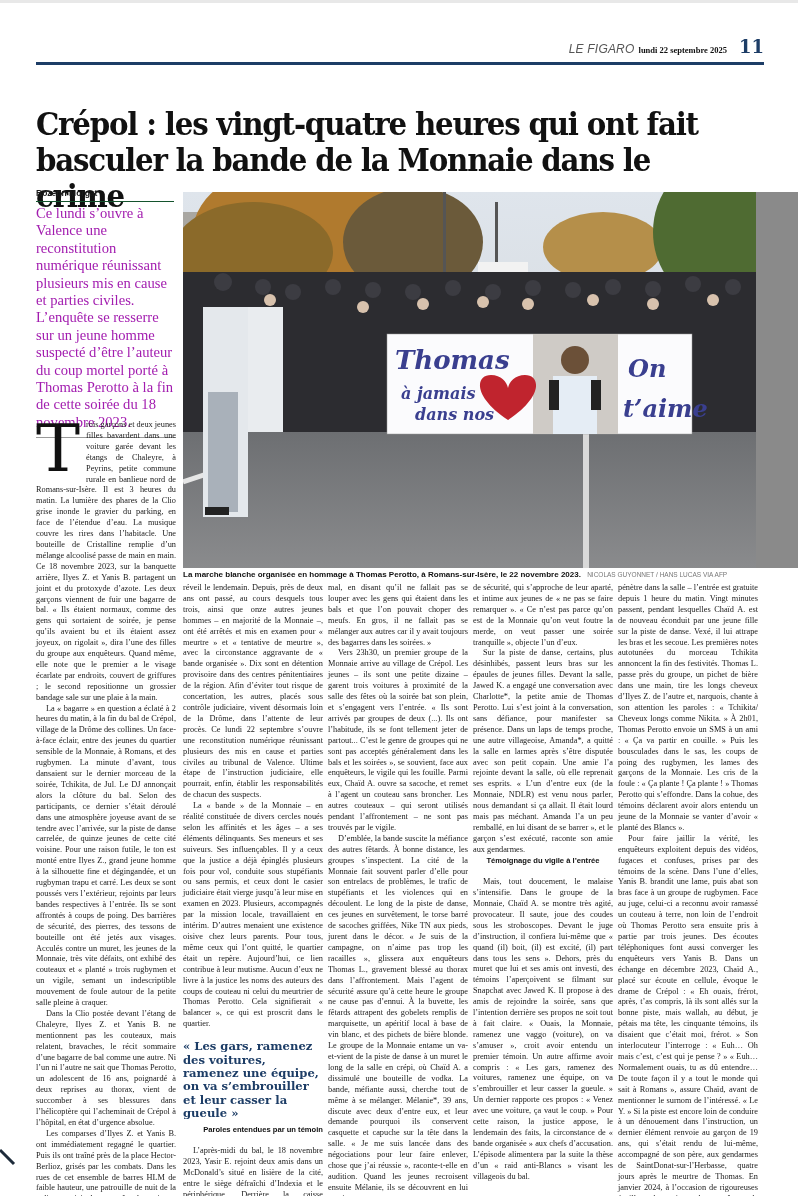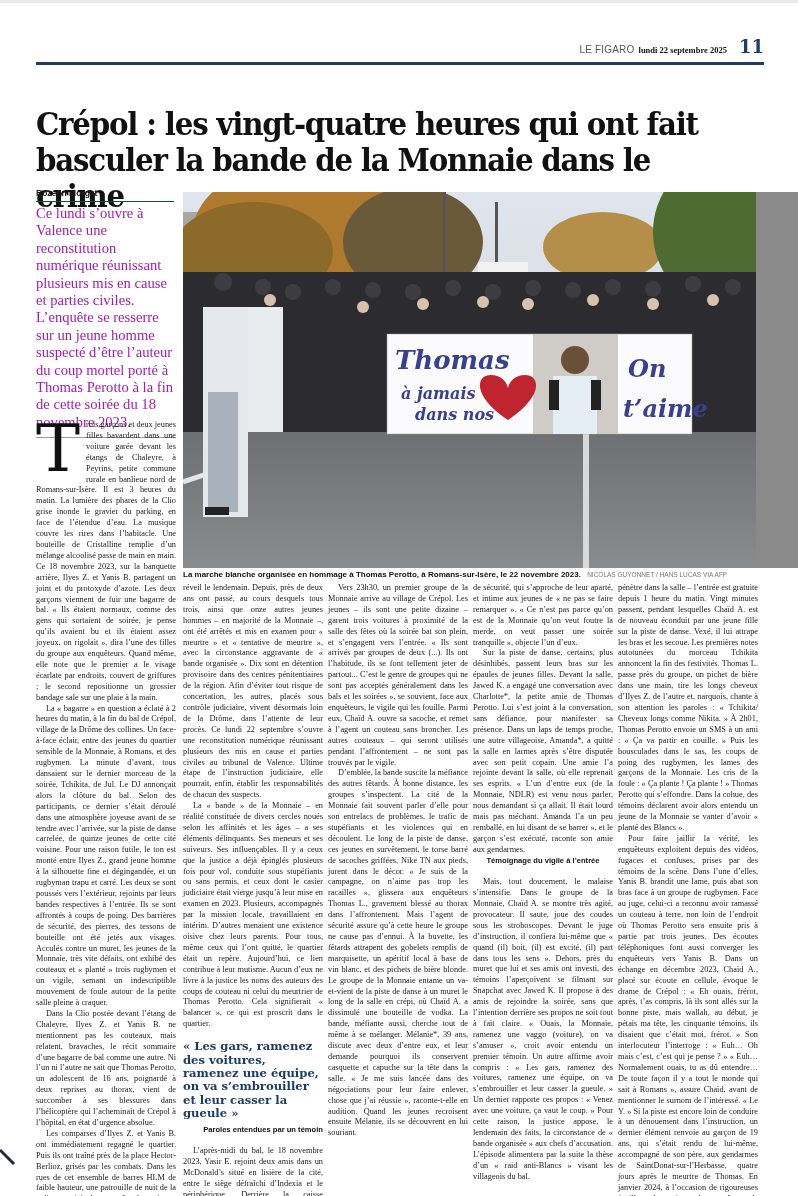--- a/index.html
+++ b/index.html
@@ -1,21 +1,21 @@
 <!DOCTYPE html>
 <html><head>
 <meta charset="utf-8">
 <style>
   html,body{margin:0;padding:0;}
   body{width:798px;height:1196px;background:#fff;position:relative;overflow:hidden;font-family:"Liberation Serif","DejaVu Serif",serif;color:#1a1a1a;}
   .topbar{position:absolute;left:0;top:0;width:798px;height:3px;background:#e8e8e8;}
   .header{position:absolute;left:36px;top:36px;width:728px;height:26px;border-bottom:3px solid #1d3d66;}
   .rubric{position:absolute;left:0;right:0;top:0;text-align:center;font-family:"DejaVu Serif",serif;font-weight:bold;font-size:17px;letter-spacing:7px;color:#1d3d66;}
   .pageinfo{position:absolute;right:0;top:0;display:flex;align-items:baseline;gap:4px;}
-  .paper{font-family:"Liberation Sans",sans-serif;font-size:10px;color:#555;letter-spacing:0.2px;}
+  .paper{font-family:"Liberation Sans",sans-serif;font-size:12px;color:#555;letter-spacing:0.2px;font-style:italic;}
   .date{font-family:"Liberation Serif",serif;font-weight:bold;font-size:8.5px;color:#111;}
   .pagenum{font-family:"DejaVu Serif",serif;font-weight:bold;font-size:18px;color:#1d3d66;margin-left:8px;}
   h1{position:absolute;left:36px;top:106px;width:740px;margin:0;font-family:"DejaVu Serif",serif;font-weight:bold;font-size:31.5px;line-height:36px;letter-spacing:-1.3px;color:#111;transform:scaleX(0.93);transform-origin:left top;}
   .byline{position:absolute;left:36px;top:188px;width:138px;font-family:"Liberation Sans",sans-serif;font-weight:bold;font-size:8.5px;border-bottom:1px solid #14532d;padding-bottom:3px;}
   .chapo{position:absolute;left:36px;top:205px;width:140px;font-family:"Liberation Serif",serif;font-size:14.6px;line-height:17.4px;color:#a21caf;border-bottom:1px solid #999;padding-bottom:6px;}
   .photo{position:absolute;left:183px;top:192px;width:640px;height:376px;overflow:hidden;background:#8a8a8a;}
   .caption{position:absolute;left:183px;top:570px;width:580px;font-family:"Liberation Sans",sans-serif;font-size:8px;white-space:nowrap;}
   .caption b{font-weight:bold;color:#111;}
   .caption span.credit{font-size:6.5px;color:#777;margin-left:4px;}
   .col{position:absolute;font-family:"Liberation Serif",serif;font-size:8.3px;line-height:10.9px;text-align:justify;hyphens:auto;color:#1a1a1a;}
@@ -137,20 +137,21 @@
 
 <div class="col c2">
   <p class="noindent">réveil le lendemain. Depuis, près de deux ans ont passé, au cours desquels tous trois, ainsi que onze autres jeunes hommes – en majorité de la Monnaie –, ont été arrêtés et mis en examen pour « meurtre » et « tentative de meurtre », avec la circonstance aggravante de « bande organisée ». Dix sont en détention provisoire dans des centres pénitentiaires de la région. Afin d’éviter tout risque de concertation, les autres, placés sous contrôle judiciaire, vivent désormais loin de la Drôme, dans l’attente de leur procès. Ce lundi 22 septembre s’ouvre une reconstitution numérique réunissant plusieurs des mis en cause et parties civiles au tribunal de Valence. Ultime étape de l’instruction judiciaire, elle pourrait, enfin, établir les responsabilités de chacun des suspects.</p>
   <p>La « bande » de la Monnaie – en réalité constituée de divers cercles noués selon les affinités et les âges – a ses éléments délinquants. Ses meneurs et ses suiveurs. Ses influençables. Il y a ceux que la justice a déjà épinglés plusieurs fois pour vol, conduite sous stupéfiants ou sans permis, et ceux dont le casier judiciaire était vierge jusqu’à leur mise en examen en 2023. Plusieurs, accompagnés par la mission locale, travaillaient en intérim. D’autres menaient une existence oisive chez leurs parents. Pour tous, même ceux qui l’ont quitté, le quartier était un repère. Aujourd’hui, ce lien contribue à leur mutisme. Aucun d’eux ne livre à la justice les noms des auteurs des coups de couteau ni celui du meurtrier de Thomas Perotto. Cela signifierait « balancer », ce qui est proscrit dans le quartier.</p>
   <div class="pullquote">« Les gars, ramenez des voitures, ramenez une équipe, on va s’embrouiller et leur casser la gueule »</div>
   <div class="pullsrc">Paroles entendues par un témoin</div>
   <p>L’après-midi du bal, le 18 novembre 2023, Yasir E. rejoint deux amis dans un McDonald’s situé en lisière de la cité, entre le siège défraîchi d’Indexia et le périphérique. Derrière la caisse enregistreuse, l’employé, que les jeunes connaissent bien, évoque une fête à Crépol. « On voulait juste voir comment c’était car on n’avait jamais fait un bal, nous », explique au juge Mathys I., lui aussi passé par le McDo cet après-midi-là. « Les grands du quartier nous avaient déjà parlé des bals, en bien et en</p>
 </div>
 
 <div class="col c3">
+  <p class="noindent">mal, en disant qu’il ne fallait pas se louper avec les gens qui étaient dans les bals et que l’on pouvait choper des meufs. En gros, il ne fallait pas se mélanger aux autres car il y avait toujours des bagarres dans les soirées. »</p>
   <p>Vers 23h30, un premier groupe de la Monnaie arrive au village de Crépol. Les jeunes – ils sont une petite dizaine – garent trois voitures à proximité de la salle des fêtes où la soirée bat son plein, et s’engagent vers l’entrée. « Ils sont arrivés par groupes de deux (...). Ils ont l’habitude, ils se font tellement jeter de partout... C’est le genre de groupes qui ne sont pas acceptés généralement dans les bals et les soirées », se souvient, face aux enquêteurs, le vigile qui les fouille. Parmi eux, Chaïd A. ouvre sa sacoche, et remet à l’agent un couteau sans broncher. Les autres couteaux – qui seront utilisés pendant l’affrontement – ne sont pas trouvés par le vigile.</p>
   <p>D’emblée, la bande suscite la méfiance des autres fêtards. À bonne distance, les groupes s’inspectent. La cité de la Monnaie fait souvent parler d’elle pour son entrelacs de problèmes, le trafic de stupéfiants et les violences qui en découlent. Le long de la piste de danse, ces jeunes en survêtement, le torse barré de sacoches griffées, Nike TN aux pieds, jurent dans le décor. « Je suis de la campagne, on n’aime pas trop les racailles », glissera aux enquêteurs Thomas L., gravement blessé au thorax dans l’affrontement. Mais l’agent de sécurité assure qu’à cette heure le groupe ne cause pas d’ennui. À la buvette, les fêtards attrapent des gobelets remplis de marquisette, un apéritif local à base de vin blanc, et des pichets de bière blonde. Le groupe de la Monnaie entame un va-et-vient de la piste de danse à un muret le long de la salle en crépi, où Chaïd A. a dissimulé une bouteille de vodka. La bande, méfiante aussi, cherche tout de même à se mélanger. Mélanie*, 39 ans, discute avec deux d’entre eux, et leur demande pourquoi ils conservent casquette et capuche sur la tête dans la salle. « Je me suis lancée dans des négociations pour leur faire enlever, chose que j’ai réussie », raconte-t-elle en audition. Quand les jeunes recroisent ensuite Mélanie, ils se découvrent en lui souriant.</p>
 
 </div>
 
 <div class="col c4">
   <p class="noindent">de sécurité, qui s’approche de leur aparté, et intime aux jeunes de « ne pas se faire remarquer ». « Ce n’est pas parce qu’on est de la Monnaie qu’on veut foutre la merde, on veut passer une soirée tranquille », objecte l’un d’eux.</p>
   <p>Sur la piste de danse, certains, plus désinhibés, passent leurs bras sur les épaules de jeunes filles. Devant la salle, Jawed K. a engagé une conversation avec Charlotte*, la petite amie de Thomas Perotto. Lui s’est joint à la conversation, sans défiance, pour manifester sa présence. Dans un laps de temps proche, une autre villageoise, Amanda*, a quitté la salle en larmes après s’être disputée avec son petit copain. Une amie l’a rejointe devant la salle, où elle reprenait ses esprits. « L’un d’entre eux (de la Monnaie, NDLR) est venu nous parler, nous demandant si ça allait. Il était lourd mais pas méchant. Amanda l’a un peu remballé, en lui disant de se barrer », et le garçon s’est exécuté, raconte son amie aux gendarmes.</p>
   <div class="pullsrc center">Témoignage du vigile à l’entrée</div>
   <p>Mais, tout doucement, le malaise s’intensifie. Dans le groupe de la Monnaie, Chaïd A. se montre très agité, provocateur. Il saute, joue des coudes sous les stroboscopes. Devant le juge d’instruction, il confiera lui-même que « quand (il) boit, (il) est excité, (il) part dans tous les sens ». Dehors, près du muret que lui et ses amis ont investi, des témoins l’aperçoivent se filmant sur Snapchat avec Jawed K. Il propose à des amis de rejoindre la soirée, sans que l’intention derrière ses propos ne soit tout à fait claire. « Ouais, la Monnaie, ramenez une vaggo (voiture), on va s’amuser », croit avoir entendu un premier témoin. Un autre affirme avoir compris : « Les gars, ramenez des voitures, ramenez une équipe, on va s’embrouiller et leur casser la gueule. » Un dernier rapporte ces propos : « Venez avec une voiture, ça vaut le coup. » Pour cette raison, la justice appose, le lendemain des faits, la circonstance de « bande organisée » aux chefs d’accusation. L’épisode alimentera par la suite la thèse d’un « raid anti-Blancs » visant les villageois du bal.</p>

